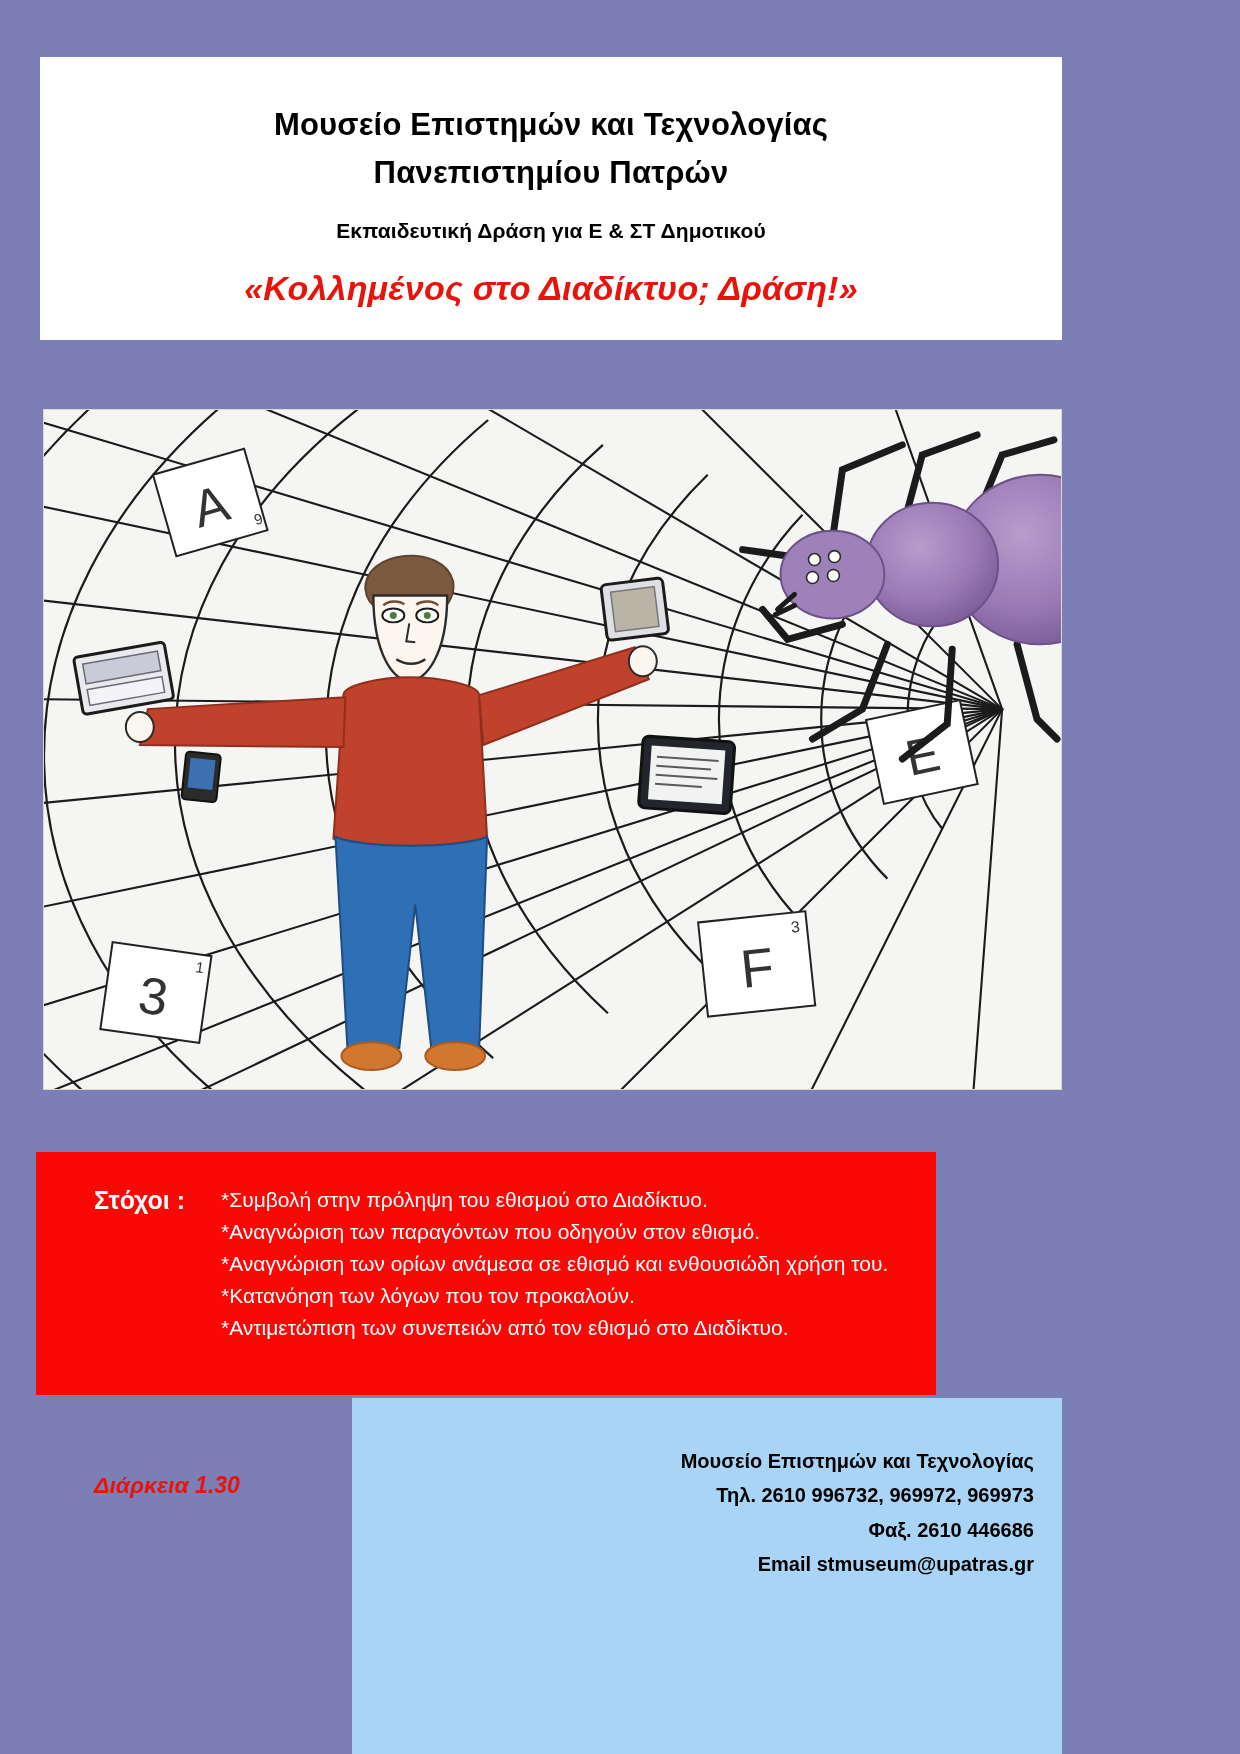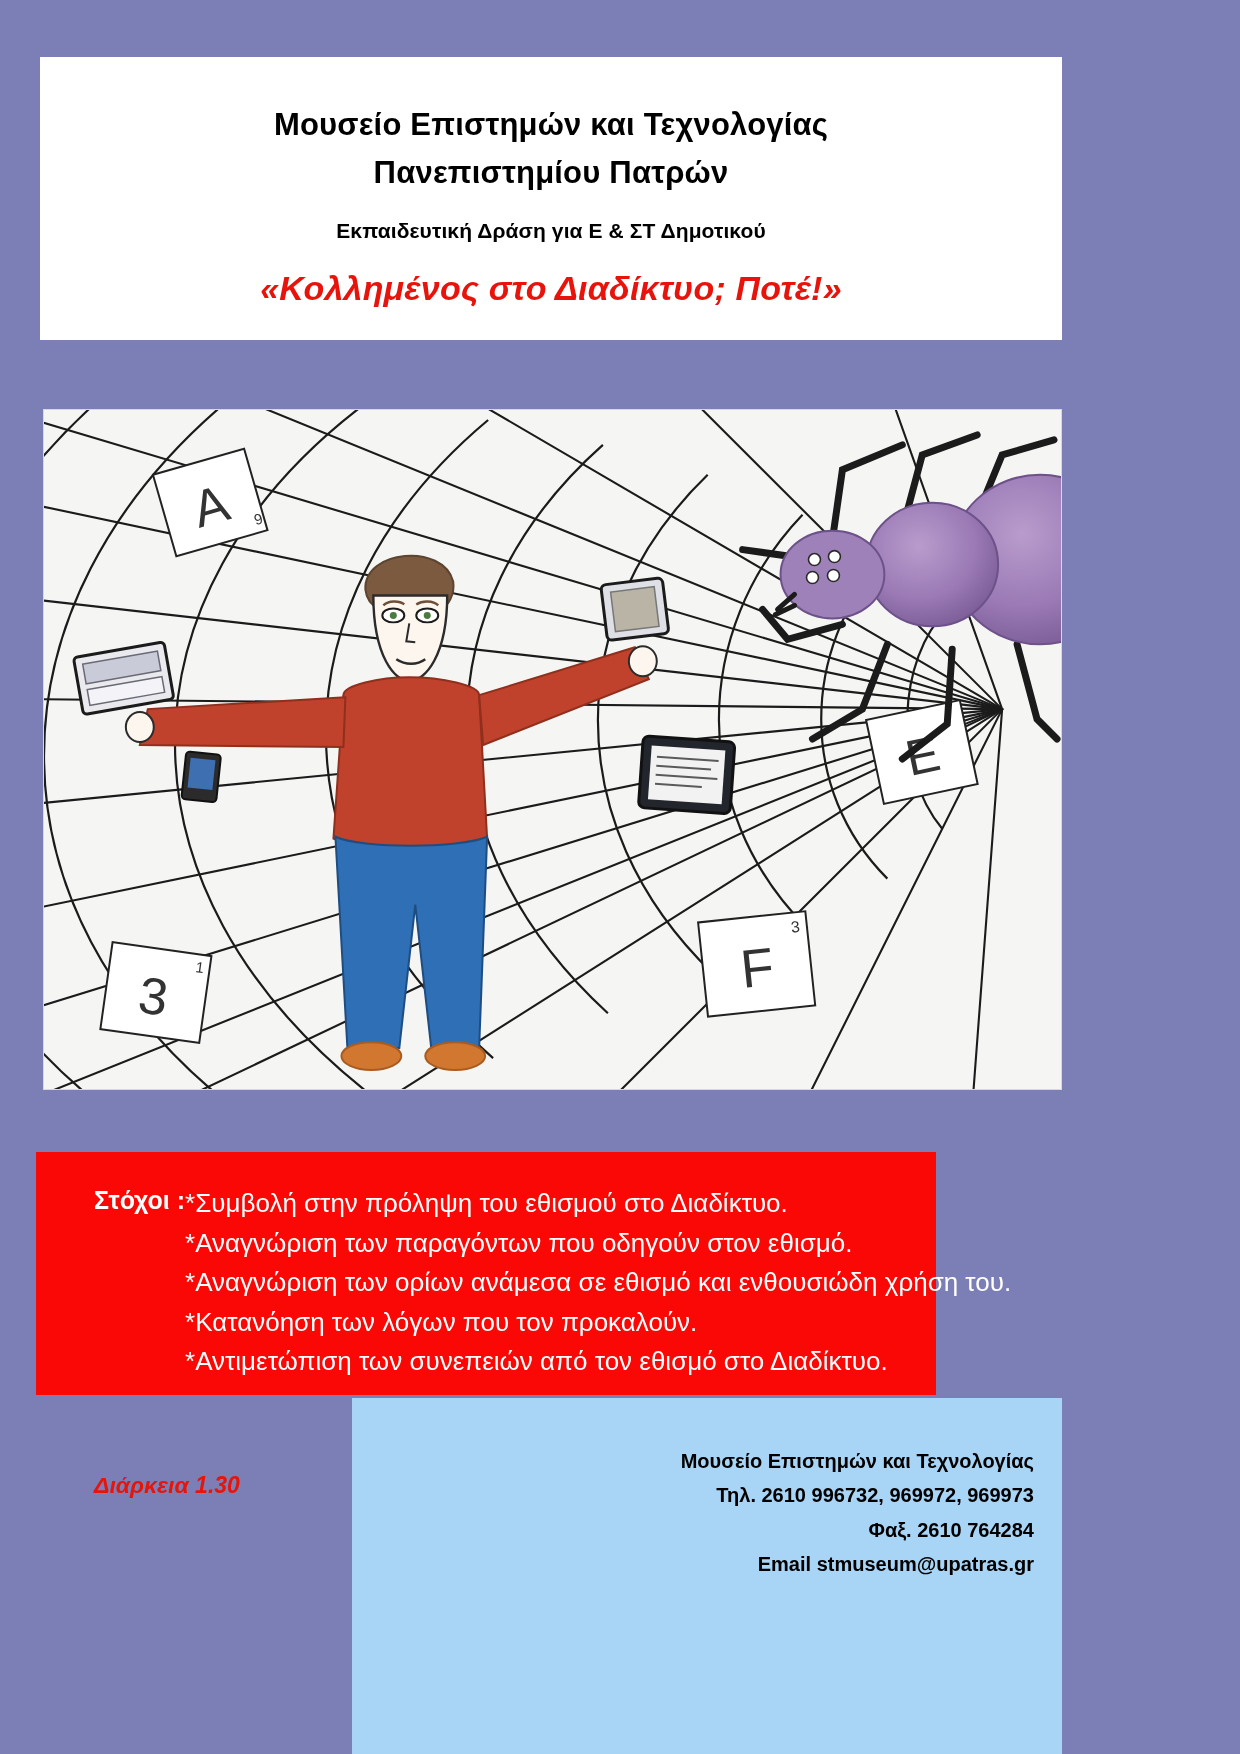--- a/index.html
+++ b/index.html
@@ -88,21 +88,21 @@
     font-weight: bold;
     font-size: 25px;
     white-space: nowrap;
     padding-top: 2px;
     padding-left: 28px;
     width: 155px;
     box-sizing: border-box;
   }
   .goals-list {
     color: #ffffff;
-    font-size: 26px;
+    font-size: 21px;
     line-height: 1.52;
     flex: 1;
   }
   .goals-list div {
     white-space: nowrap;
   }
 
   
   .footer-box {
     position: absolute;
@@ -136,21 +136,21 @@
 </style>
 </head>
 <body>
 
 <div class="header-panel">
   <div class="museum-title">
     <div>Μουσείο Επιστημών και Τεχνολογίας</div>
     <div>Πανεπιστημίου Πατρών</div>
   </div>
   <div class="action-line">Εκπαιδευτική Δράση για Ε &amp; ΣΤ Δημοτικού</div>
-  <div class="poster-title">«Κολλημένος στο Διαδίκτυο; Ποτέ!»</div>
+  <div class="poster-title">«Κολλημένος στο Διαδίκτυο; Δράση!»</div>
 </div>
 
 <div class="illustration">
   <svg viewBox="0 0 1019 681" preserveAspectRatio="none">
     <defs>
       <radialGradient id="purpleBody" cx="40%" cy="35%" r="70%">
         <stop offset="0%" stop-color="#b99ccd"></stop>
         <stop offset="60%" stop-color="#9b7ab5"></stop>
         <stop offset="100%" stop-color="#7b5c97"></stop>
       </radialGradient>
@@ -300,17 +300,17 @@
       <div>*Αναγνώριση των ορίων ανάμεσα σε εθισμό και ενθουσιώδη χρήση του.</div>
       <div>*Κατανόηση των λόγων που τον προκαλούν.</div>
       <div>*Αντιμετώπιση των συνεπειών από τον εθισμό στο Διαδίκτυο.</div>
     </div>
   </div>
 </div>
 
 <div class="footer-box">
   <div class="footer-line">Μουσείο Επιστημών και Τεχνολογίας</div>
   <div class="footer-line">Τηλ. 2610 996732, 969972, 969973</div>
-  <div class="footer-line">Φαξ. 2610 764284</div>
+  <div class="footer-line">Φαξ. 2610 446686</div>
   <div class="footer-line">Email stmuseum@upatras.gr</div>
 </div>
 
 <div class="duration">Διάρκεια  1.30</div>
 
 </body></html>

